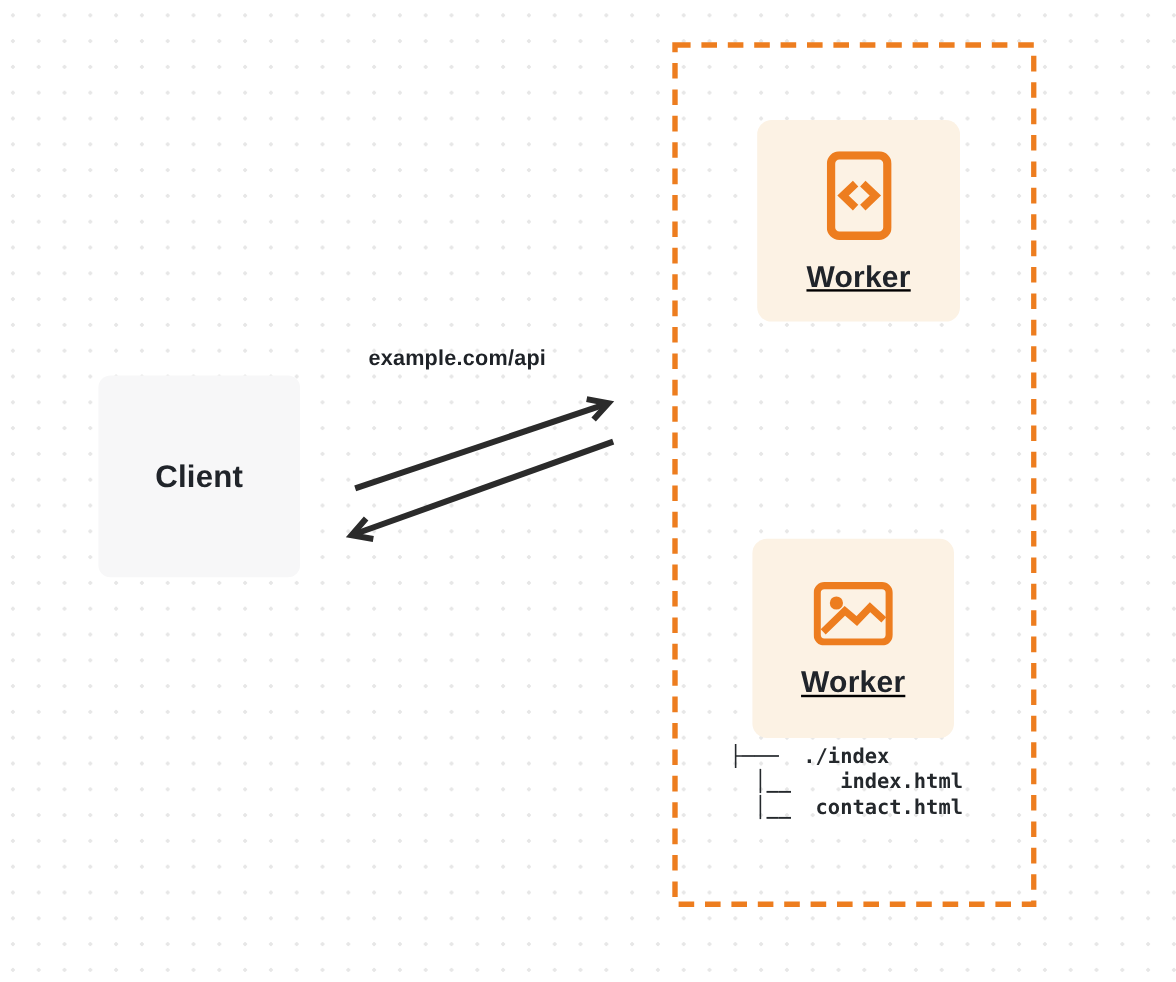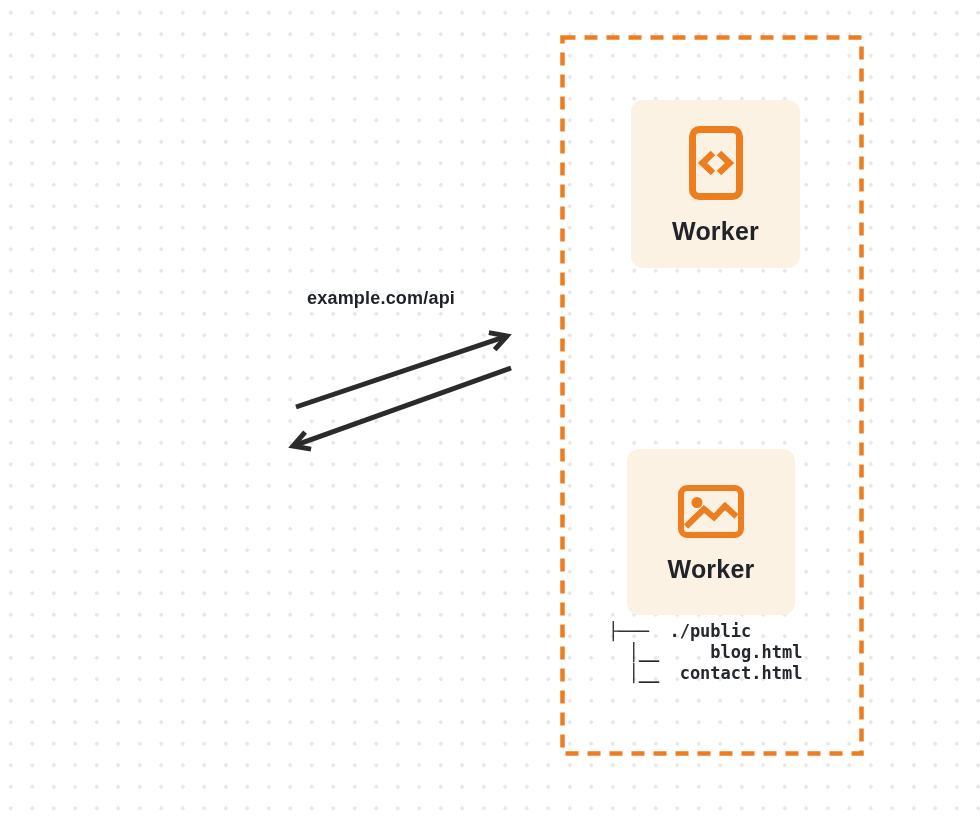--- a/index.html
+++ b/index.html
@@ -41,41 +41,44 @@
   #project-border{position:absolute;left:560px;top:35px;width:304px;height:721px;pointer-events:none;}
   #project-label-row{
     position:absolute;left:560px;top:22px;width:304px;text-align:center;
   }
   #project-label-row span{
     display:inline-block;background:#fff;padding:0 9px;
     color:var(--accent);font-size:21px;font-weight:700;letter-spacing:.3px;
   }
   .card{
     position:absolute;display:flex;flex-direction:column;align-items:center;
-    background:var(--card-bg);border-radius:12px;
+    background:var(--card-bg);border-radius:12px;text-decoration:underline;
   }
   #worker-card{left:631px;top:100px;width:169px;height:168px;}
   #assets-card{left:627px;top:449px;width:168px;height:166px;}
   #worker-card .card-icon{margin-top:26px;}
   #assets-card .card-icon{margin-top:36px;}
   .card-label{
     font-size:25px;font-weight:700;color:var(--text-dark);margin-top:17px;letter-spacing:.2px;
   }
   #file-tree{
     position:absolute;left:608px;top:621px;
     font-family:"DejaVu Sans Mono", monospace;
     font-size:17px;font-weight:700;line-height:21px;color:#24282C;
   }
   .tree-line{white-space:pre;}
 </style>
 </head>
 <body>
 
 <div id="canvas">
 
+  <div id="client-box" class="node">
+    <span class="node-label">Client</span>
+  </div>
 
   <div id="api-label">example.com/api</div>
 
   <svg id="arrow-layer" viewBox="0 0 980 818" xmlns="http://www.w3.org/2000/svg">
     <g stroke="#2B2B2B" stroke-width="5" fill="none">
 
       <g>
         <line x1="296" y1="407" x2="503" y2="337.4"></line>
         <polyline points="494.7,349.6 507,336 488.9,332.6" stroke-linejoin="miter"></polyline>
       </g>
@@ -103,18 +106,18 @@
   <div id="assets-card" class="card">
     <svg class="card-icon" width="66" height="53" viewBox="0 0 66 53" xmlns="http://www.w3.org/2000/svg">
       <rect x="3" y="3" width="60" height="47" rx="6" fill="none" stroke="#ED7D1F" stroke-width="6"></rect>
       <circle cx="19" cy="17.5" r="5.5" fill="#ED7D1F"></circle>
       <polyline points="8,41.5 26,24 36,32.5 47,21 58.5,31.5" fill="none" stroke="#ED7D1F" stroke-width="6" stroke-linejoin="miter"></polyline>
     </svg>
     <span class="card-label">Worker</span>
   </div>
 
   <div id="file-tree">
-    <div class="tree-line">├───  ./public</div>
-    <div class="tree-line">  │__     blog.html</div>
+    <div class="tree-line">├───  ./index</div>
+    <div class="tree-line">  │__    index.html</div>
     <div class="tree-line">  │__  contact.html</div>
   </div>
 
 </div>
 
 </body></html>

